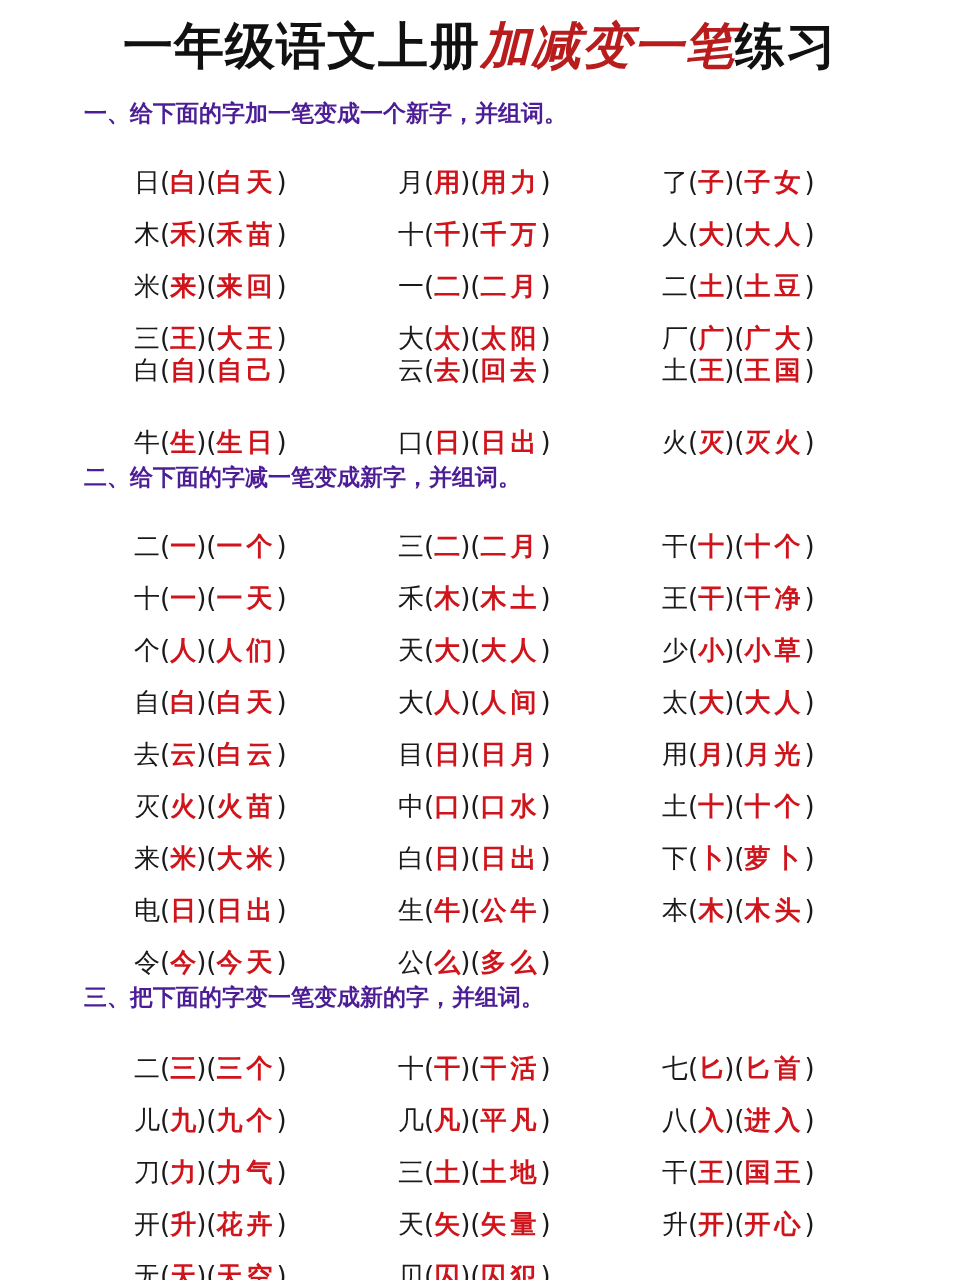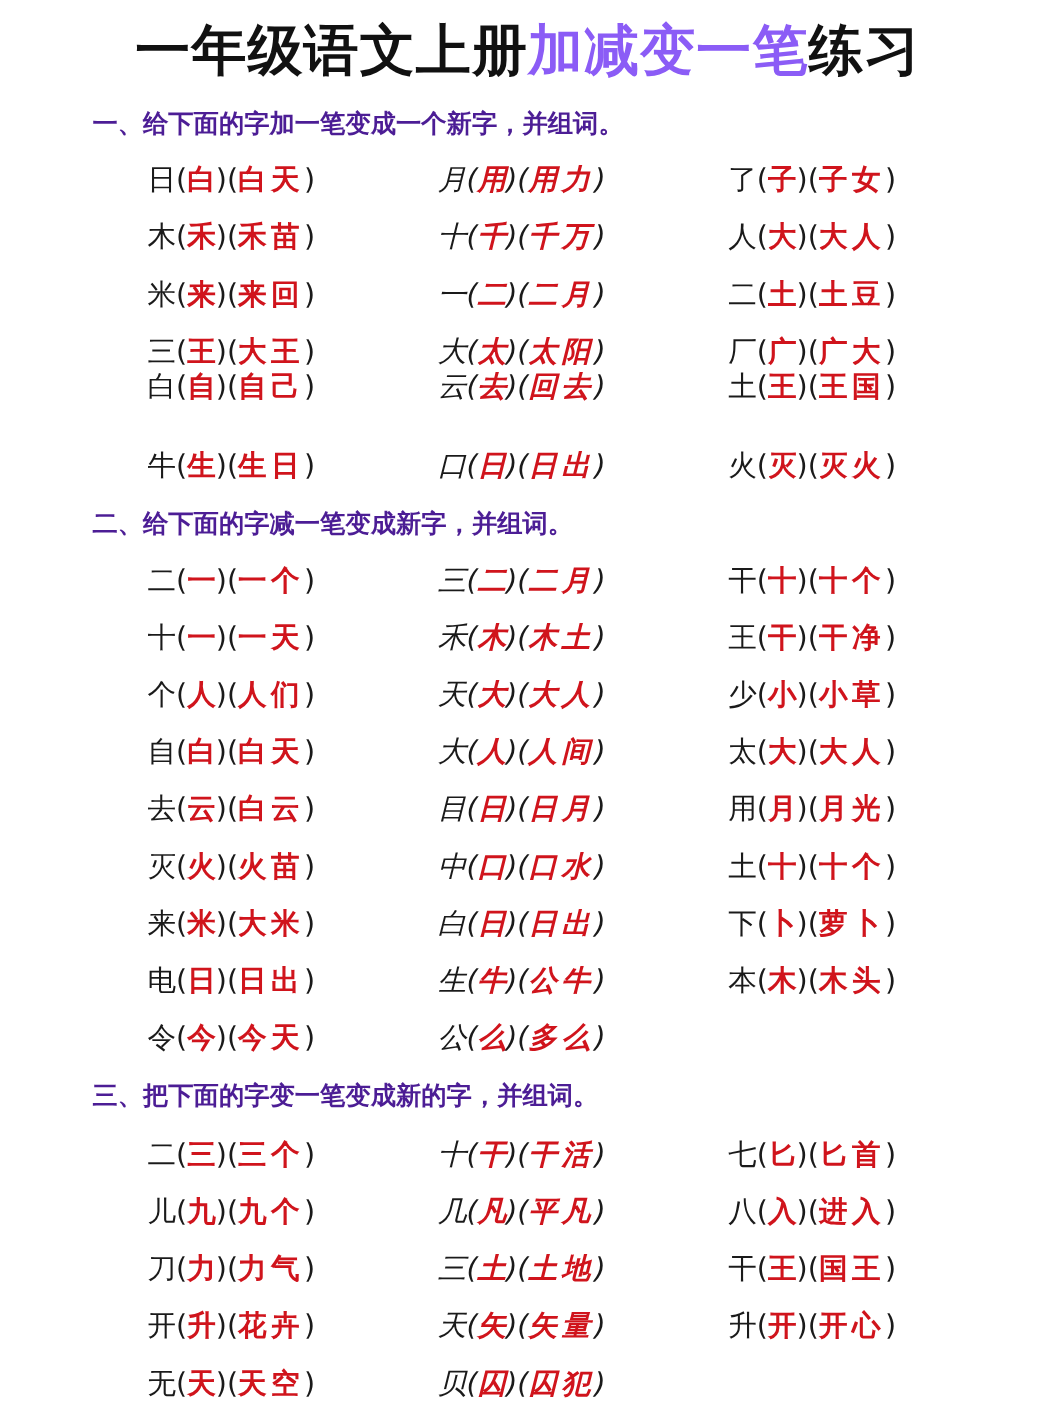--- a/index.html
+++ b/index.html
@@ -5,35 +5,35 @@
   html, body { margin: 0; padding: 0; background: #ffffff; }
   body {
     width: 960px; height: 1280px; overflow: hidden; position: relative;
     font-family: "DejaVu Sans", "Liberation Sans", sans-serif; color: #111;
   }
   .title {
     position: absolute; left: 0; top: 14px; width: 960px; text-align: center;
     font-size: 50px; font-weight: bold; letter-spacing: 1px; line-height: 64px;
     color: #111;
   }
-  .title .red { color: #8b5cf6; }
+  .title .red { color: #b91c1c; font-style: italic; }
   .section-heading {
     position: absolute; left: 84px; font-size: 23px; line-height: 30px; color: #4c1d95;
     font-weight: bold;
   }
-  .row { position: absolute; left: 0; width: 960px; height: 40px; }
+  .row { position: absolute; left: 0; width: 960px; height: 40px; margin-top: 18px; }
   .item {
     position: absolute; font-size: 26px; line-height: 40px; white-space: nowrap; color: #1a1a1a;
   }
   .item .base { color: #1a1a1a; }
   .item .paren { color: #1a1a1a; }
   .item .ans { color: #d0141c; font-weight: bold; }
   .item .word { color: #d0141c; font-weight: bold; letter-spacing: 4px; }
   .c0 { left: 134px; }
-  .c1 { left: 398px; font-style: italic; }
+  .c1 { left: 398px; }
   .c2 { left: 662px; }
 </style>
 </head>
 <body>
 
 <div class="title">
   <span>一年级语文上册</span><span class="red">加减变一笔</span><span>练习</span>
 </div>
 
 <div id="content">

